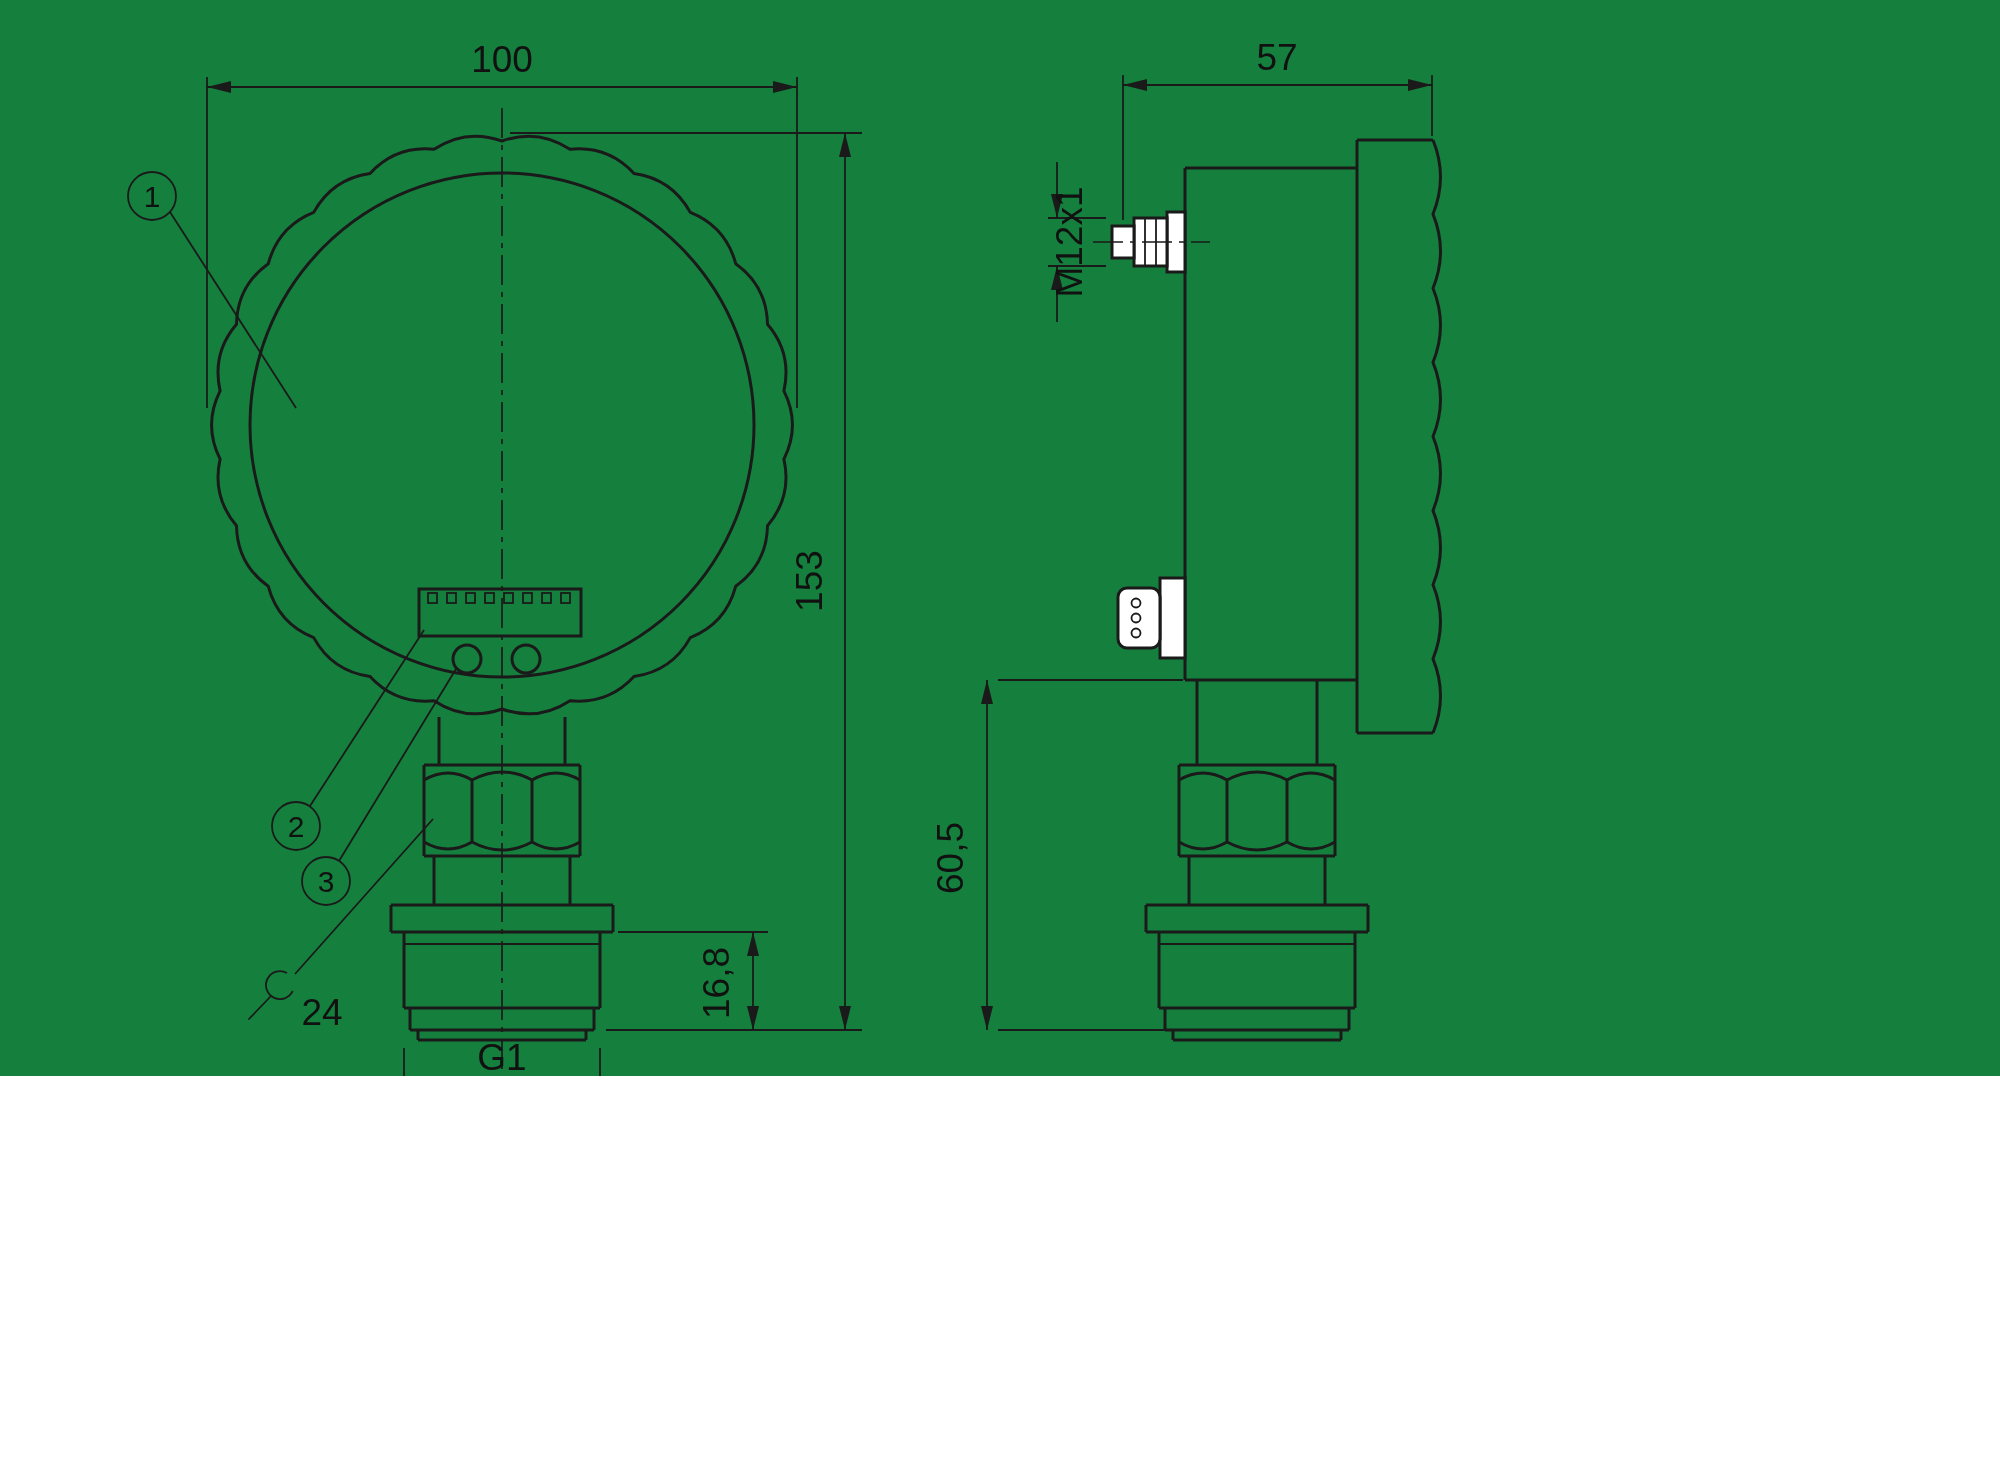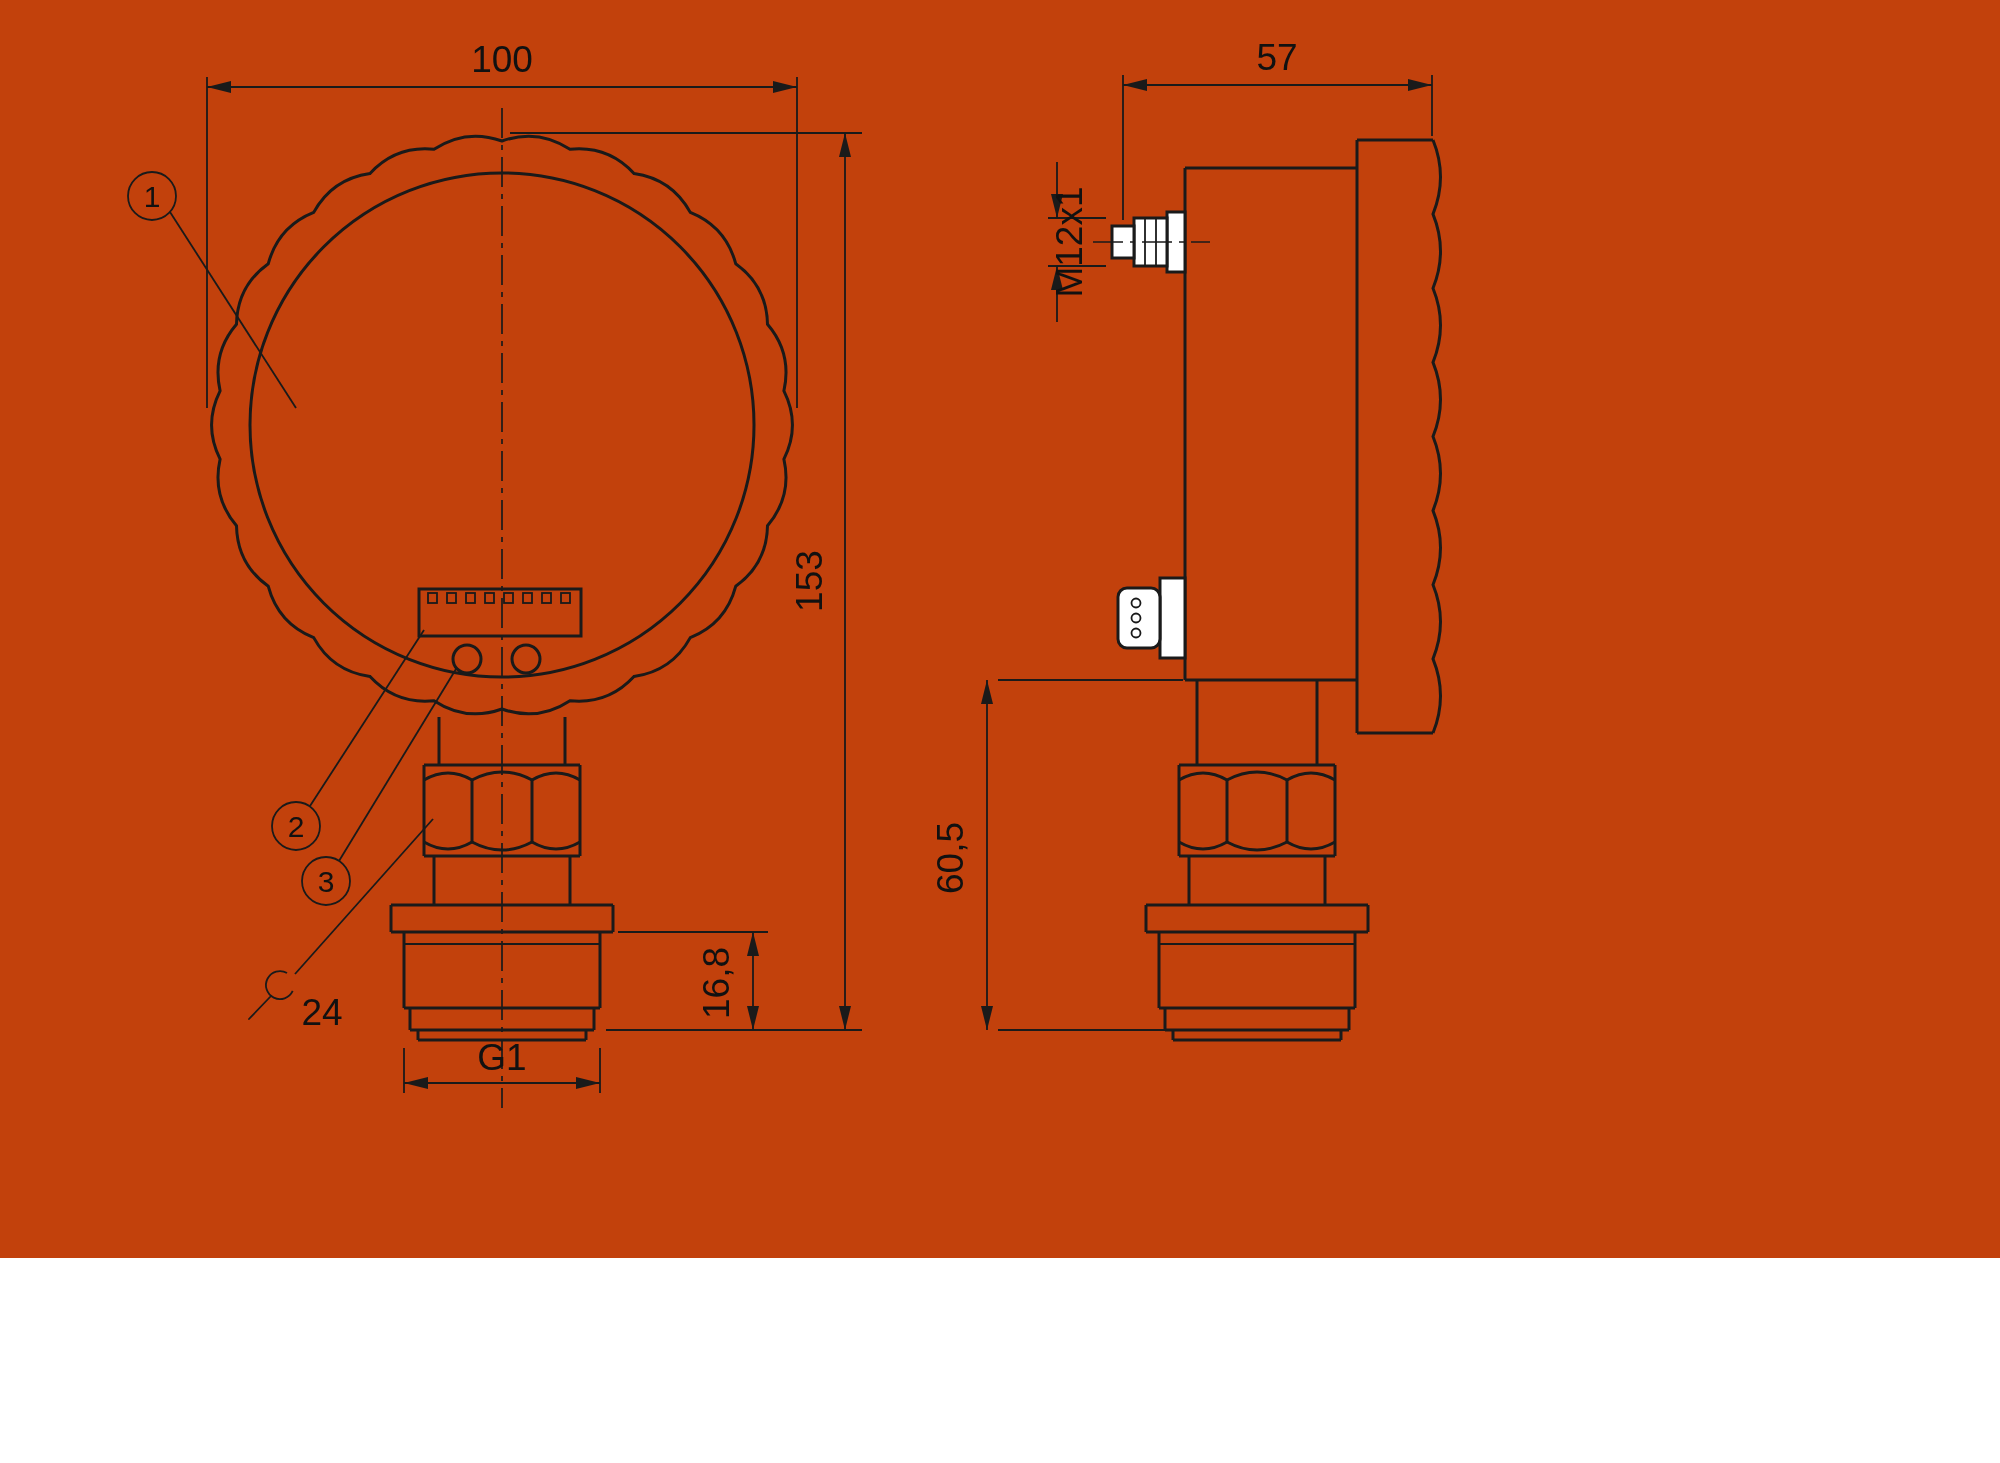--- a/index.html
+++ b/index.html
@@ -1,16 +1,16 @@
 <!DOCTYPE html>
 <html><head>
 <meta charset="utf-8">
 <style>
   html,body{margin:0;padding:0;background:#ffffff;}
-  .stage{width:2000px;height:1258px;position:relative;background:#c2410c;}
+  .stage{width:2000px;height:1076px;position:relative;background:#15803d;}
   svg{display:block;}
   .ln{stroke:#1a1a1a;stroke-width:3;fill:none;}
   .thin{stroke:#1a1a1a;stroke-width:1.8;fill:none;}
   .cl{stroke:#1a1a1a;stroke-width:1.7;fill:none;stroke-dasharray:30 7 5 7;}
   .ar{fill:#1a1a1a;stroke:none;}
   .txt{font-family:"Liberation Sans","DejaVu Sans",sans-serif;font-size:37px;fill:#111;text-anchor:middle;}
   .co{font-size:30px;}
   .wh{fill:#ffffff;stroke:#1a1a1a;stroke-width:3;}
 </style>
 </head>

